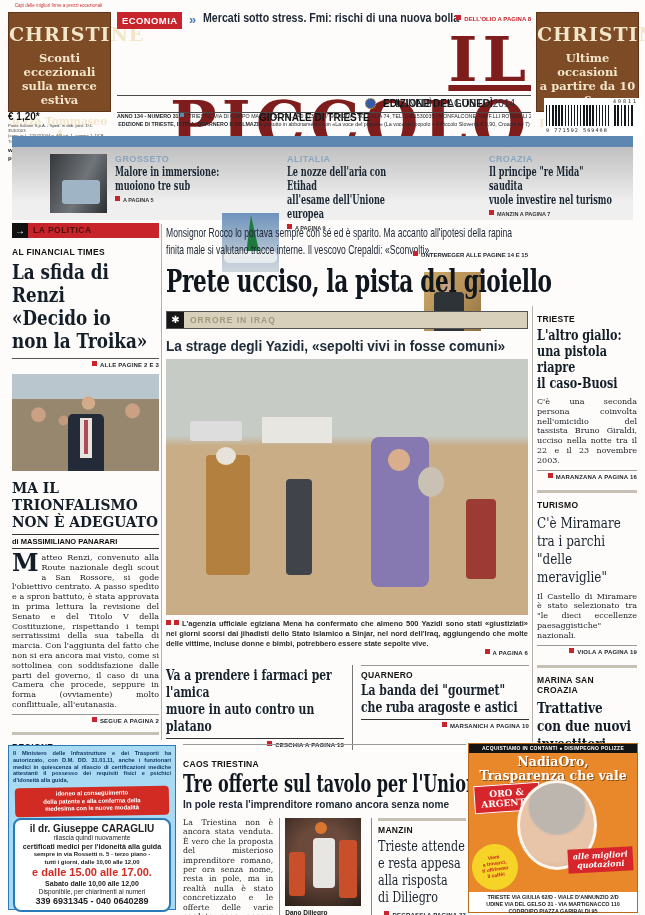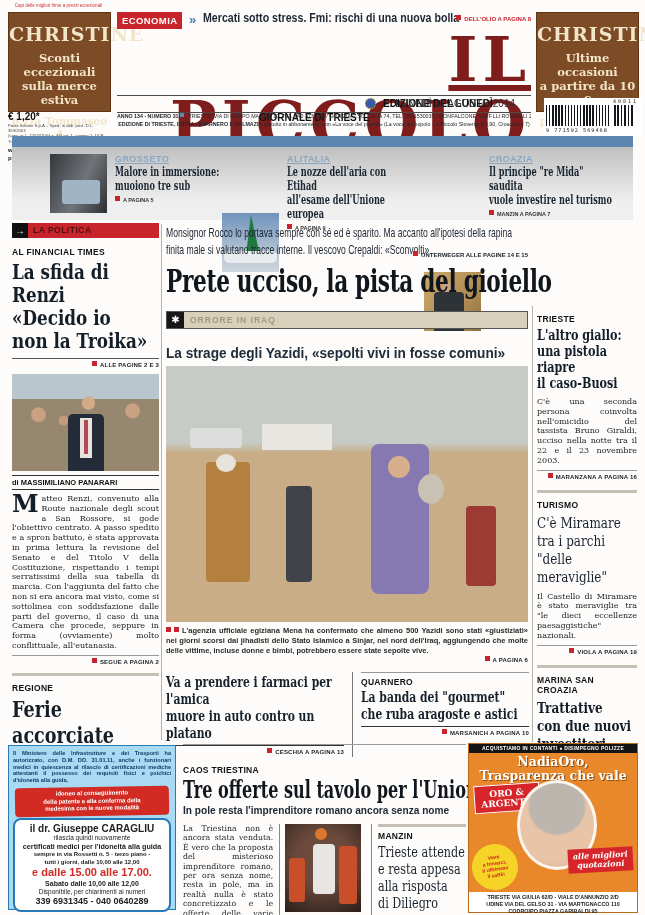--- a/index.html
+++ b/index.html
@@ -23,21 +23,21 @@
   .adbox .addr{font:700 10.5px/13px "DejaVu Serif",serif;margin-top:8px;}
   .redlabel{background:#c8242c;color:#fff;font:800 9.5px/13px "Liberation Sans",sans-serif;
             padding:2px 5px;letter-spacing:.4px;display:inline-block;}
   .mast{font:700 62px/64px "DejaVu Serif",serif;letter-spacing:5px;text-align:right;color:#7f1d1d;text-decoration:underline;}
   .metarow{border-top:1px solid #4a4a4a;border-bottom:1px solid #4a4a4a;}
   .euflag{display:inline-block;width:11px;height:11px;border-radius:50%;background:#3b5aa5;
           border:1px dotted #f2c40e;box-sizing:border-box;vertical-align:-2px;}
   .tinyc{font:400 5.3px/7px "Liberation Sans",sans-serif;color:#23282e;text-align:center;white-space:nowrap;overflow:hidden;}
   .band{background:#5d87b0;}
   .teaserbg{background:linear-gradient(#c0c0c0,#efefef 75%);}
-  .tkick{font:800 9px/11px "Liberation Sans",sans-serif;color:#8aa6c0;letter-spacing:.4px;text-decoration:underline;}
+  .tkick{font:800 9px/11px "Liberation Sans",sans-serif;color:#8aa6c0;letter-spacing:.4px;}
   .ttitle{font:600 12px/14px "DejaVu Serif",serif;color:#1a2632;}
   .tref{font:700 5.5px/8px "Liberation Sans",sans-serif;color:#333;}
   
   .ph{position:relative;overflow:hidden;}
   
   .bluead{background:#a8daf4;border:1px solid #2a7ab8;color:#15375f;}
   .orangead{background:#e8882a;border:1px solid #b86a1a;}
   .badge{background:#d6262b;color:#fff;text-align:center;font-family:"DejaVu Serif",serif;}
 </style>
 </head>
@@ -161,20 +161,24 @@
     <div class="ph" style="margin-top:4px;width:147px;height:97px;background:
         radial-gradient(circle at 52% 30%,#d4ab89 0 6%,transparent 7%),
         radial-gradient(circle at 18% 42%,#caa183 0 5%,transparent 6%),
         radial-gradient(circle at 82% 38%,#caa183 0 5%,transparent 6%),
         radial-gradient(circle at 35% 48%,#c49a7c 0 4%,transparent 5%),
         linear-gradient(#b9c6ce 0 26%,#97876f 26% 100%);">
       <div class="abs" style="left:56px;top:40px;width:36px;height:57px;background:#232b38;border-radius:5px 5px 0 0;"></div>
       <div class="abs" style="left:68px;top:44px;width:12px;height:40px;background:#e7e4de;"></div>
       <div class="abs" style="left:72px;top:46px;width:4px;height:34px;background:#b04a57;"></div>
     </div>
+    <div style="width:155px;margin-top:8px;">
+      <span class="cond preline serif" style="transform:scaleX(.95);font:600 14.5px/17px 'DejaVu Serif';color:#141e29;">MA IL TRIONFALISMO
+NON È ADEGUATO</span>
+    </div>
     <div style="border-top:1px solid #333;border-bottom:1px solid #333;margin-top:4px;padding:2px 0;font:800 7.5px/9px 'Liberation Sans';color:#111;">di MASSIMILIANO PANARARI</div>
     <div class="serif just" style="margin-top:4px;font:400 8px/9.8px 'DejaVu Serif';color:#22252a;">
       <span style="float:left;font:700 24px/20px 'DejaVu Serif';padding-right:3px;color:#141e29;">M</span><span>atteo Renzi, convenuto alla Route nazionale degli scout a San Rossore, si gode l'obiettivo centrato. A passo spedito e a spron battuto, è stata approvata in prima lettura la revisione del Senato e del Titolo V della Costituzione, rispettando i tempi serratissimi della sua tabella di marcia. Con l'aggiunta del fatto che non si era ancora mai visto, come si sottolinea con soddisfazione dalle parti del governo, il caso di una Camera che procede, seppure in forma (ovviamente) molto conflittuale, all'eutanasia.</span>
     </div>
     <div style="border-top:1px solid #999;margin-top:4px;padding-top:2px;">
       <div class="ref"><span class="sq"></span><span>SEGUE A PAGINA 2</span></div>
     </div>
     <div class="thickrule" style="margin-top:6px;"></div>
     <div class="kick" style="margin-top:7px;">REGIONE</div>
     <div style="width:184px;margin-top:3px;">
@@ -193,21 +197,21 @@
     </div>
     <div style="height:42px;">
       <span class="cond nowrap serif" style="transform:scaleX(.70);font:700 31px/40px 'DejaVu Serif';color:#0f161d;letter-spacing:-.5px;">Prete ucciso, la pista del gioiello</span>
     </div>
 
     <div style="margin-top:8px;border:1px solid #555;height:16px;display:flex;background:#d9d0bc;">
       <div style="width:17px;background:#171717;color:#fff;font:400 10px/16px 'DejaVu Sans';text-align:center;">✱</div>
       <div style="font:800 8.5px/16px 'Liberation Sans';color:#a3977c;letter-spacing:1px;padding-left:6px;">ORRORE IN IRAQ</div>
     </div>
 
-    <div style="width:385px;margin-top:15px;height:18px;">
+    <div style="width:385px;margin-top:8px;height:18px;">
       <span class="cond nowrap" style="transform:scaleX(.94);font:600 14.5px/18px 'Liberation Sans';color:#202d3a;">La strage degli Yazidi, «sepolti vivi in fosse comuni»</span>
     </div>
 
     <div class="ph" style="margin-top:4px;width:362px;height:256px;background:linear-gradient(#c6cbc5 0 30%,#cbb causes 0,#c8ad86 34% 100%);background:linear-gradient(#c6cbc5 0 30%,#c8ad86 34% 100%);">
       <div class="abs" style="left:24px;top:62px;width:52px;height:20px;background:#ddd;border-radius:3px;"></div>
       <div class="abs" style="left:96px;top:58px;width:70px;height:26px;background:#e8e6e0;"></div>
       <div class="abs" style="left:40px;top:96px;width:44px;height:120px;background:#b4803f;border-radius:4px;"></div>
       <div class="abs" style="left:50px;top:88px;width:20px;height:18px;background:#e8e3da;border-radius:50%;"></div>
       <div class="abs" style="left:120px;top:120px;width:26px;height:96px;background:#40444a;border-radius:4px;"></div>
       <div class="abs" style="left:205px;top:78px;width:58px;height:150px;background:#8678b0;border-radius:8px;"></div>
@@ -256,21 +260,21 @@
       <div class="ref"><span class="sq"></span><span>MARANZANA A PAGINA 16</span></div>
     </div>
     <div class="thickrule" style="margin:8px 0 7px;"></div>
 
     <div class="kick">TURISMO</div>
     <div style="width:126px;margin-top:4px;">
       <span class="cond preline serif" style="transform:scaleX(.8);font:500 15px/18px 'DejaVu Serif';color:#1a242f;">C'è Miramare
 tra i parchi
 "delle meraviglie"</span>
     </div>
-    <div class="serif just" style="margin-top:6px;font:400 8px/9.8px 'DejaVu Serif';color:#22252a;">Il Castello di Miramare è stato meraviglie tra "le dieci eccellenze paesaggistiche" nazionali.</div>
+    <div class="serif just" style="margin-top:6px;font:400 8px/9.8px 'DejaVu Serif';color:#22252a;">Il Castello di Miramare è stato selezionato tra "le dieci eccellenze paesaggistiche" nazionali.</div>
     <div style="border-top:1px solid #999;margin-top:4px;padding-top:2px;">
       <div class="ref"><span class="sq"></span><span>VIOLA A PAGINA 19</span></div>
     </div>
     <div class="thickrule" style="margin:8px 0 7px;"></div>
 
     <div class="kick">MARINA SAN CROAZIA</div>
     <div style="width:126px;margin-top:4px;">
       <span class="cond preline serif" style="transform:scaleX(.8);font:700 15px/18px 'DejaVu Serif';color:#141e29;">Trattative
 con due nuovi
 investitori</span>
@@ -293,21 +297,21 @@
       <div style="font:700 6px/7.5px 'Liberation Sans';">sempre in via Rossetti n. 5 - terzo piano -</div>
       <div style="font:700 6px/7.5px 'Liberation Sans';">tutti i giorni, dalle 10,00 alle 12,00</div>
       <div style="font:800 11px/13px 'Liberation Sans';color:#d12b23;">e dalle 15.00 alle 17.00.</div>
       <div style="font:800 7px/9px 'Liberation Sans';">Sabato dalle 10,00 alle 12,00</div>
       <div style="font:400 6.5px/8px 'Liberation Sans';">Disponibile, per chiarimenti ai numeri</div>
       <div style="font:800 9px/11px 'Liberation Sans';">339 6931345 - 040 0640289</div>
     </div>
   </div>
 
   <div class="abs" style="left:183px;top:744px;width:283px;border-top:1px solid #999;">
-    <div class="kick" style="margin-top:20px;">CAOS TRIESTINA</div>
+    <div class="kick" style="margin-top:14px;">CAOS TRIESTINA</div>
     <div style="height:28px;margin-top:1px;">
       <span class="cond nowrap serif" style="transform:scaleX(.67);font:700 24px/28px 'DejaVu Serif';color:#10161d;">Tre offerte sul tavolo per l'Unione</span>
     </div>
     <div style="height:14px;">
       <span class="cond nowrap" style="transform:scaleX(.92);font:600 11px/13px 'Liberation Sans';color:#1d2633;">In pole resta l'imprenditore romano ancora senza nome</span>
     </div>
     <div style="display:flex;margin-top:6px;">
       <div style="width:96px;padding-right:6px;border-right:1px solid #888;">
         <div class="serif just" style="font:400 7.8px/9.4px 'DejaVu Serif';color:#22252a;">La Triestina non è ancora stata venduta. È vero che la proposta del misterioso imprenditore romano, per ora senza nome, resta in pole, ma in realtà nulla è stato concretizzato e le offerte delle varie cordate sono ancora tutte in lizza. E la decisione, a quanto pare, dovrebbe arrivare oggi.</div>
 

